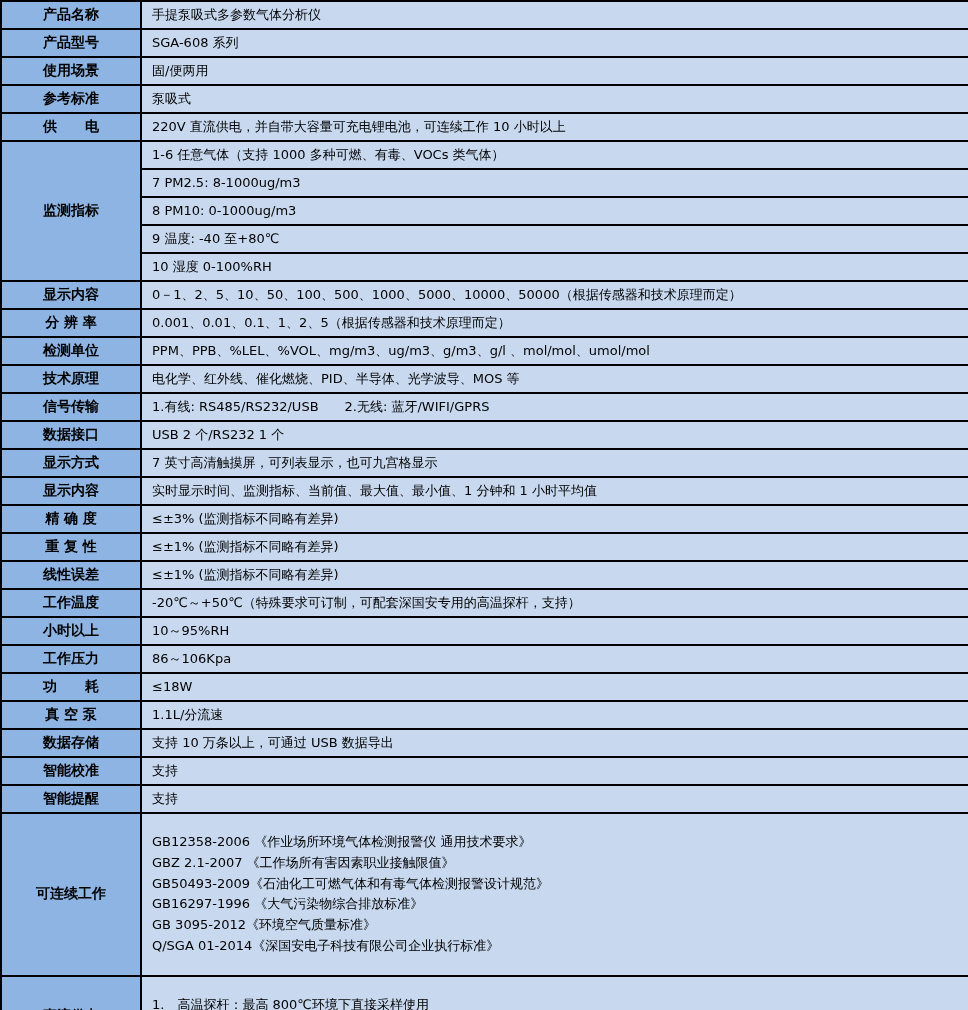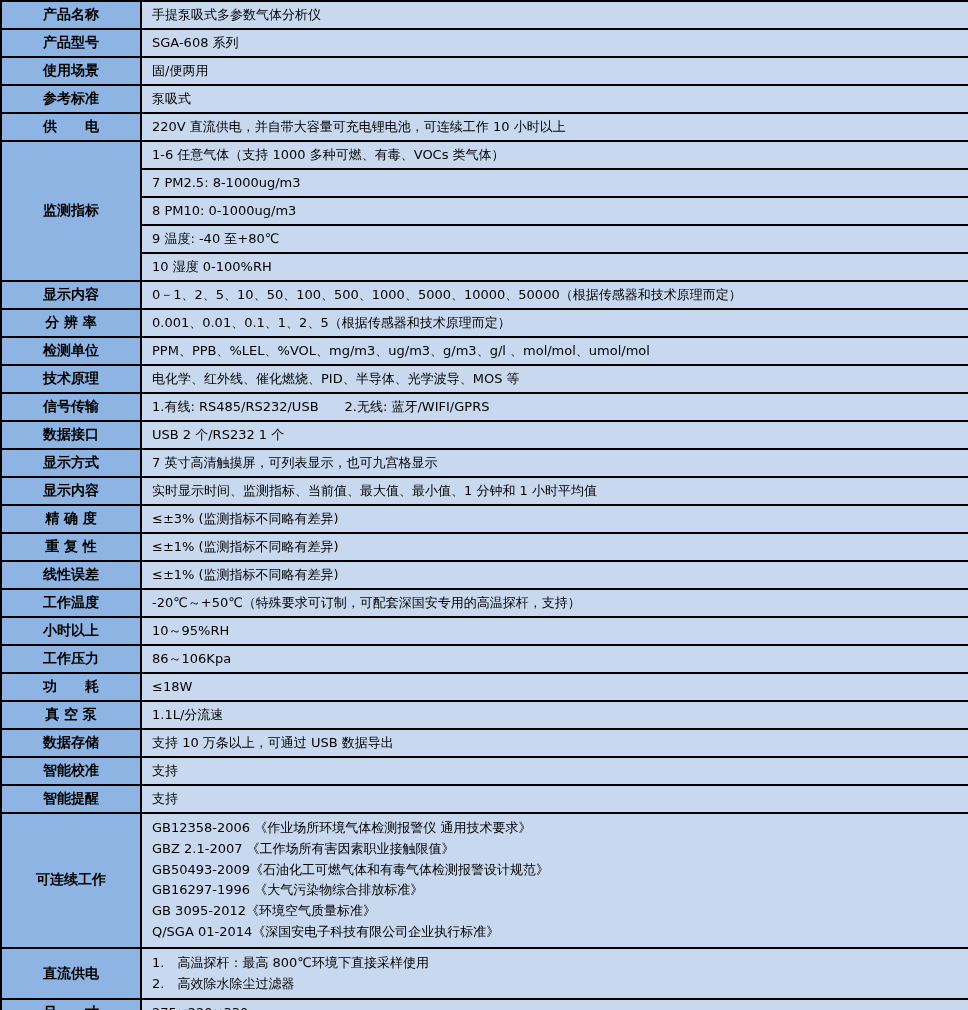--- a/index.html
+++ b/index.html
@@ -37,21 +37,21 @@
     background: #C8D9EF;
     color: #000000;
     font-size: 13px;
     text-align: left;
     vertical-align: middle;
     padding: 2px 10px;
     height: 28px;
     line-height: 1.25;
   }
   table.spec-table td.lines-cell {
-    padding: 4px 10px;
+    padding: 18px 10px;
     height: auto;
   }
   table.spec-table td.lines-cell .line {
     line-height: 20.8px;
     white-space: nowrap;
   }
 </style>
 </head>
 <body>
 

